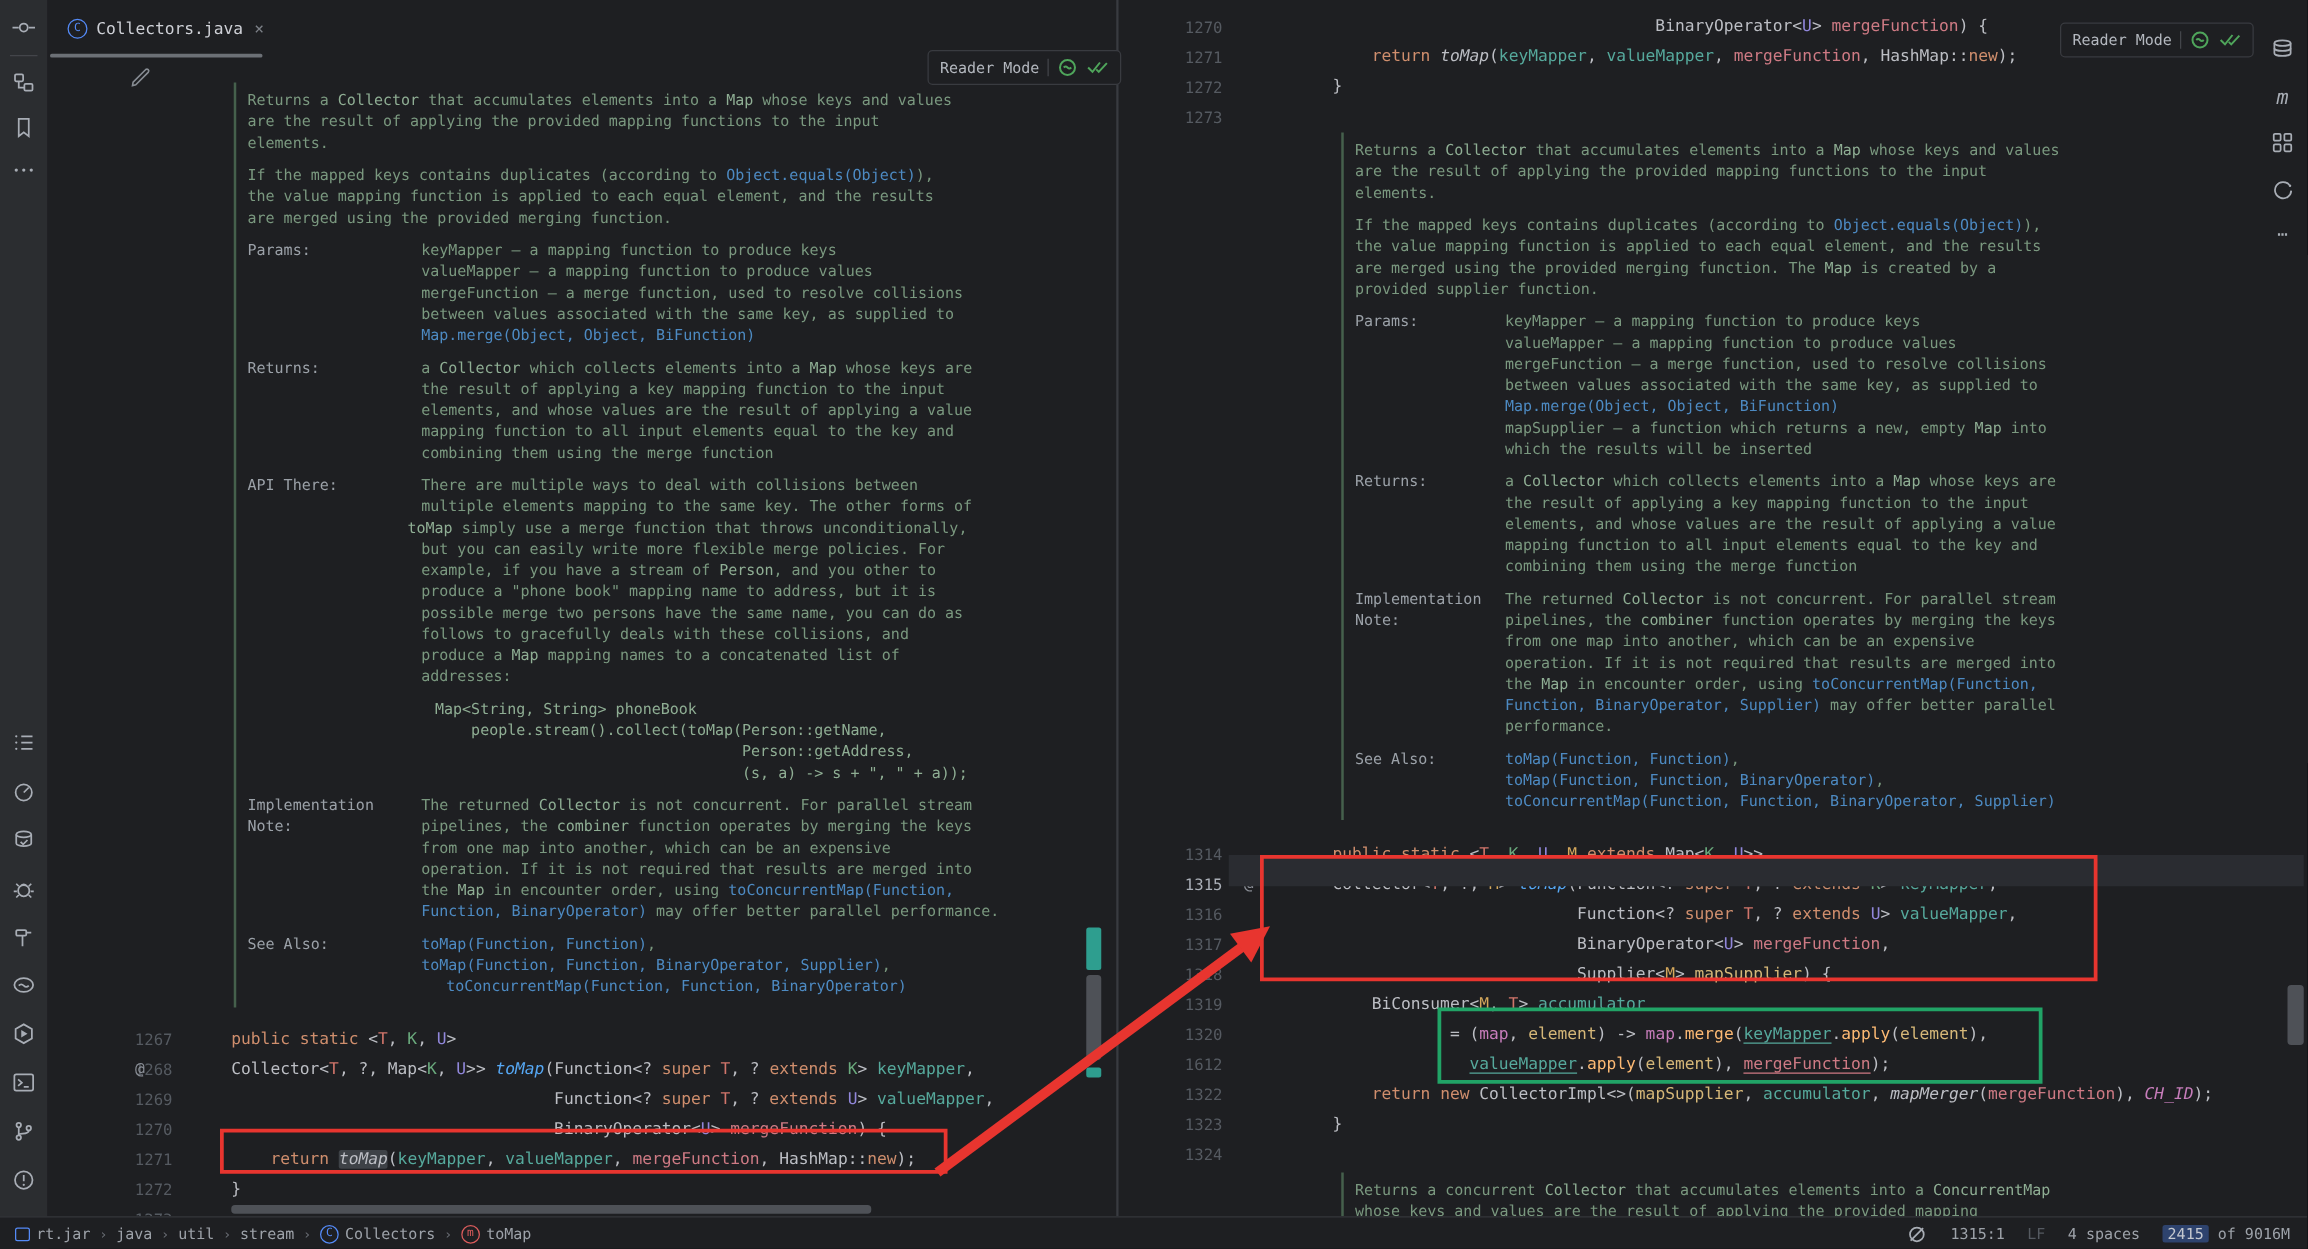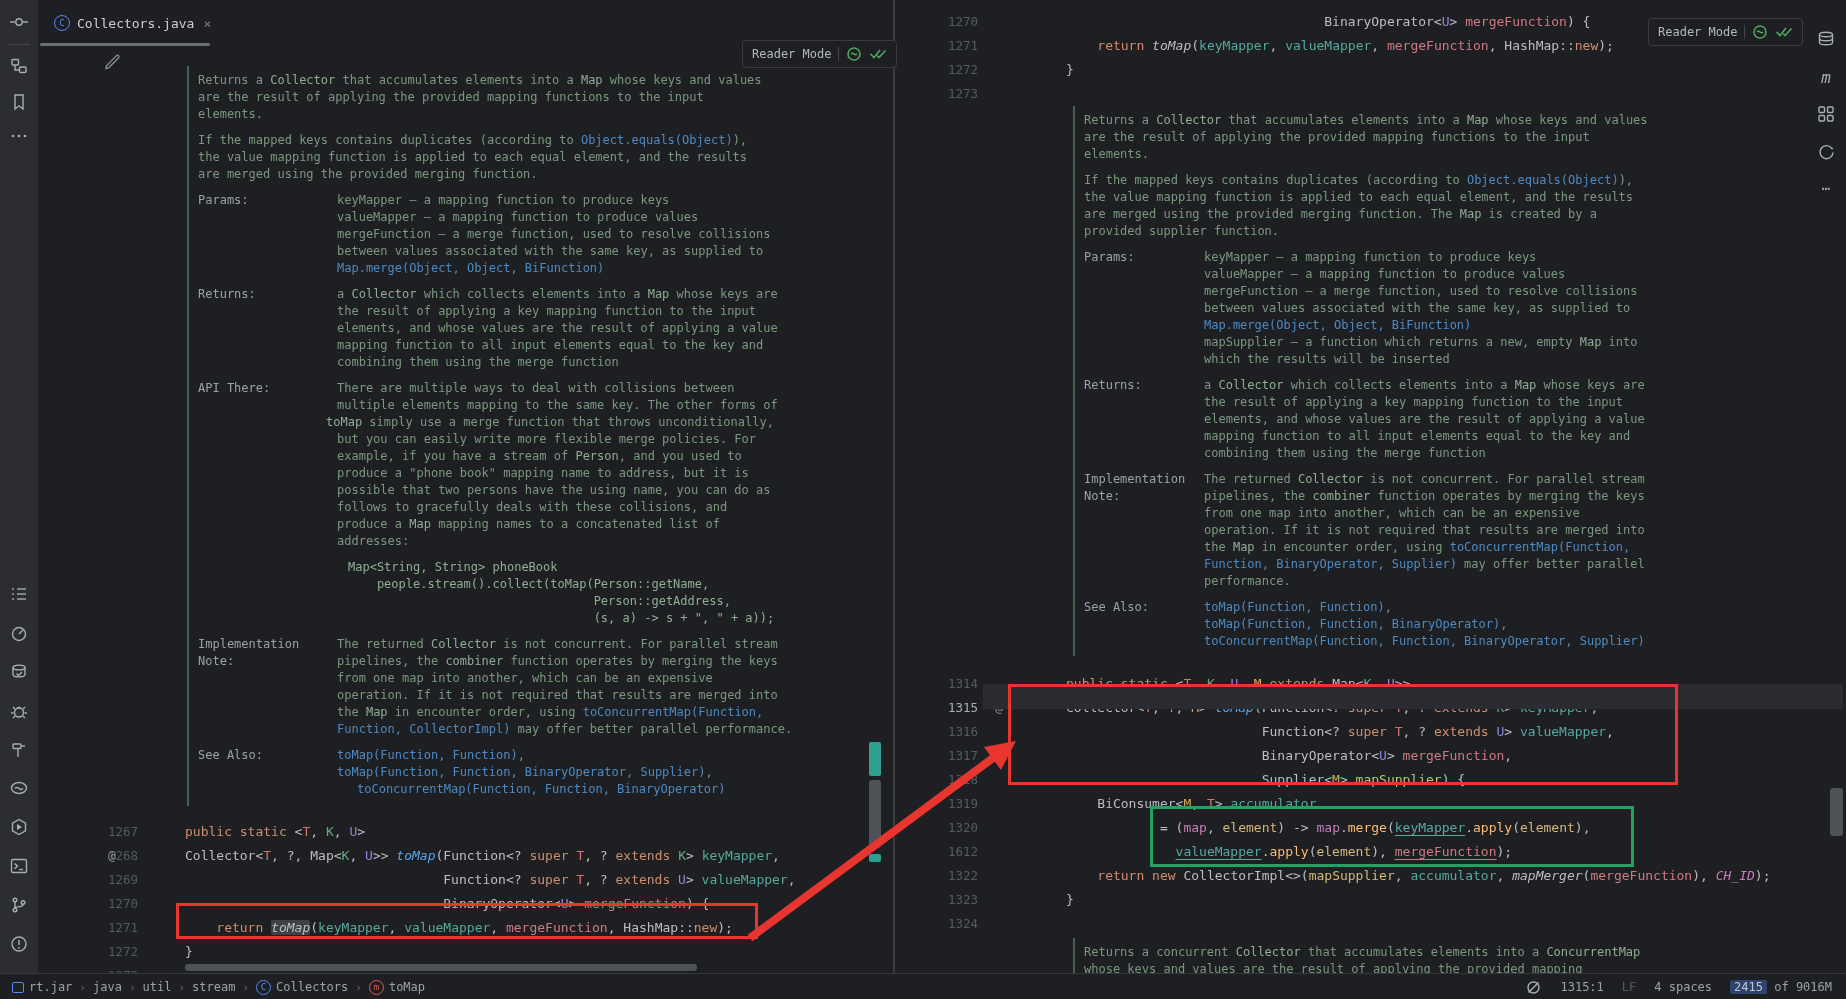--- a/index.html
+++ b/index.html
@@ -177,38 +177,38 @@
         <div class="dln" style="left: 299px; top: 286px;"><span class="tk-d">a </span><span class="tk-m">Collector</span><span class="tk-d"> which collects elements into a </span><span class="tk-m">Map</span><span class="tk-d"> whose keys are</span></div>
         <div class="dln" style="left: 299px; top: 303px;"><span class="tk-d">the result of applying a key mapping function to the input</span></div>
         <div class="dln" style="left: 299px; top: 320px;"><span class="tk-d">elements, and whose values are the result of applying a value</span></div>
         <div class="dln" style="left: 299px; top: 337px;"><span class="tk-d">mapping function to all input elements equal to the key and</span></div>
         <div class="dln" style="left: 299px; top: 354px;"><span class="tk-d">combining them using the merge function</span></div>
         <div class="dln doc-label" style="left: 160px; top: 380px;">API There:</div>
         <div class="dln" style="left: 299px; top: 380px;"><span class="tk-d">There are multiple ways to deal with collisions between</span></div>
         <div class="dln" style="left: 299px; top: 397px;"><span class="tk-d">multiple elements mapping to the same key. The other forms of</span></div>
         <div class="dln" style="left: 288px; top: 414px;"><span class="tk-m">toMap</span><span class="tk-d"> simply use a merge function that throws unconditionally,</span></div>
         <div class="dln" style="left: 299px; top: 431px;"><span class="tk-d">but you can easily write more flexible merge policies. For</span></div>
-        <div class="dln" style="left: 299px; top: 448px;"><span class="tk-d">example, if you have a stream of </span><span class="tk-m">Person</span><span class="tk-d">, and you used to</span></div>
+        <div class="dln" style="left: 299px; top: 448px;"><span class="tk-d">example, if you have a stream of </span><span class="tk-m">Person</span><span class="tk-d">, and you other to</span></div>
         <div class="dln" style="left: 299px; top: 465px;"><span class="tk-d">produce a "phone book" mapping name to address, but it is</span></div>
-        <div class="dln" style="left: 299px; top: 482px;"><span class="tk-d">possible that two persons have the using name, you can do as</span></div>
+        <div class="dln" style="left: 299px; top: 482px;"><span class="tk-d">possible merge two persons have the same name, you can do as</span></div>
         <div class="dln" style="left: 299px; top: 499px;"><span class="tk-d">follows to gracefully deals with these collisions, and</span></div>
         <div class="dln" style="left: 299px; top: 516px;"><span class="tk-d">produce a </span><span class="tk-m">Map</span><span class="tk-d"> mapping names to a concatenated list of</span></div>
         <div class="dln" style="left: 299px; top: 533px;"><span class="tk-d">addresses:</span></div>
         <div class="dln" style="left: 310px; top: 559px;"><span class="tk-cs">Map&lt;String, String&gt; phoneBook</span></div>
         <div class="dln" style="left: 310px; top: 576px;"><span class="tk-cs">    people.stream().collect(toMap(Person::getName,</span></div>
         <div class="dln" style="left: 310px; top: 593px;"><span class="tk-cs">                                  Person::getAddress,</span></div>
         <div class="dln" style="left: 310px; top: 610px;"><span class="tk-cs">                                  (s, a) -&gt; s + ", " + a));</span></div>
         <div class="dln doc-label" style="left: 160px; top: 636px;">Implementation</div>
         <div class="dln doc-label" style="left: 160px; top: 653px;">Note:</div>
         <div class="dln" style="left: 299px; top: 636px;"><span class="tk-d">The returned </span><span class="tk-m">Collector</span><span class="tk-d"> is not concurrent. For parallel stream</span></div>
         <div class="dln" style="left: 299px; top: 653px;"><span class="tk-d">pipelines, the </span><span class="tk-m">combiner</span><span class="tk-d"> function operates by merging the keys</span></div>
         <div class="dln" style="left: 299px; top: 670px;"><span class="tk-d">from one map into another, which can be an expensive</span></div>
         <div class="dln" style="left: 299px; top: 687px;"><span class="tk-d">operation. If it is not required that results are merged into</span></div>
         <div class="dln" style="left: 299px; top: 704px;"><span class="tk-d">the </span><span class="tk-m">Map</span><span class="tk-d"> in encounter order, using </span><span class="tk-l">toConcurrentMap(Function,</span></div>
-        <div class="dln" style="left: 299px; top: 721px;"><span class="tk-l">Function, CollectorImpl)</span><span class="tk-d"> may offer better parallel performance.</span></div>
+        <div class="dln" style="left: 299px; top: 721px;"><span class="tk-l">Function, BinaryOperator)</span><span class="tk-d"> may offer better parallel performance.</span></div>
         <div class="dln doc-label" style="left: 160px; top: 747px;">See Also:</div>
         <div class="dln" style="left: 299px; top: 747px;"><span class="tk-l">toMap(Function, Function)</span><span class="tk-d">,</span></div>
         <div class="dln" style="left: 299px; top: 764px;"><span class="tk-l">toMap(Function, Function, BinaryOperator, Supplier)</span><span class="tk-d">,</span></div>
         <div class="dln" style="left: 299px; top: 781px; margin-left: 20px;"><span class="tk-l">toConcurrentMap(Function, Function, BinaryOperator)</span></div>
       </div>
     <div id="left-code">
         <div class="num" style="left: 40px; top: 820px;">1267</div>
         <div class="ln" style="left: 147px; top: 820px;"><span class="tk-kw">public static </span><span class="tk-pl">&lt;</span><span class="tk-tT">T</span><span class="tk-pl">, </span><span class="tk-tK">K</span><span class="tk-pl">, </span><span class="tk-tU">U</span><span class="tk-pl">&gt;</span></div>
         <div class="num" style="left: 40px; top: 844px;">1268</div>
         <div class="ann" style="left: 70px; top: 844px;">@</div>

